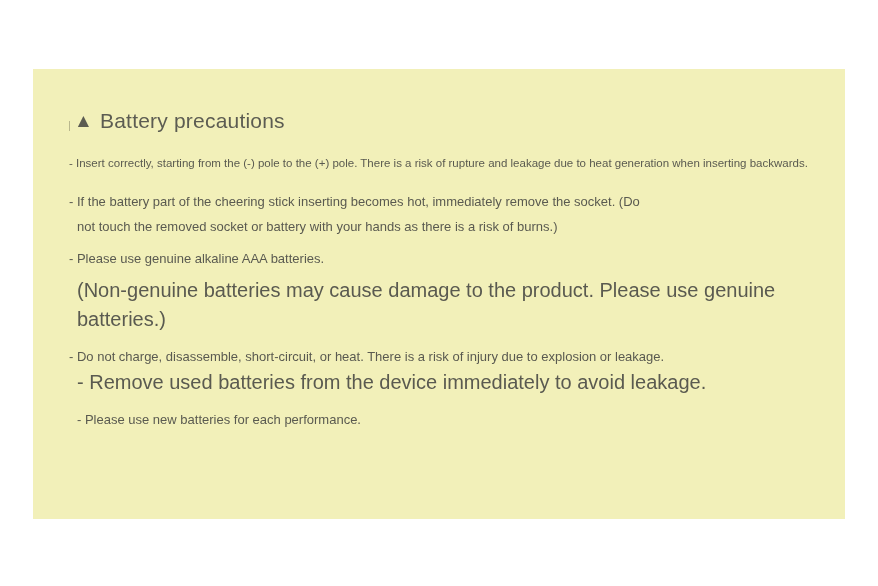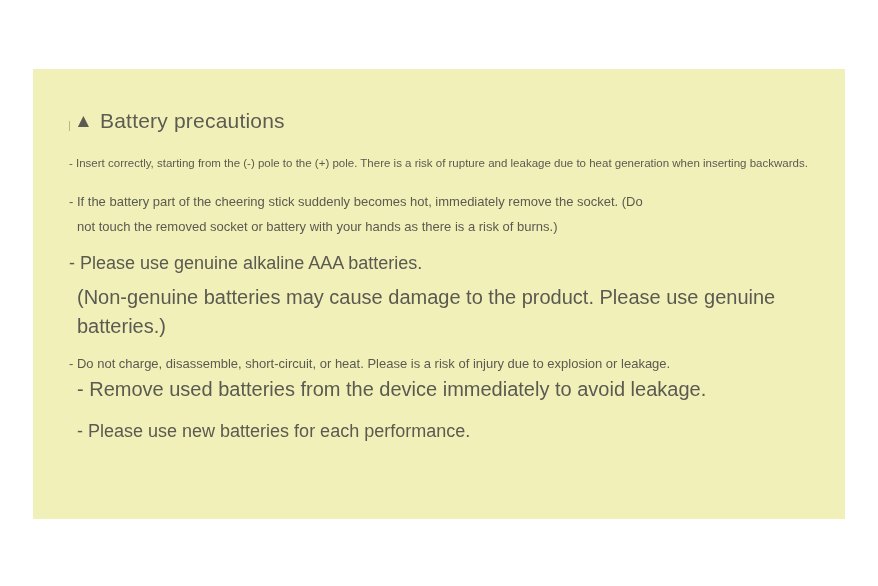--- a/index.html
+++ b/index.html
@@ -68,21 +68,21 @@
   .line.small {
     font-size: 11.5px;
   }
   .line.medium {
     font-size: 13px;
   }
   .line.large {
     font-size: 20px;
   }
   .line.xlarge {
-    font-size: 18px;
+    font-size: 13px;
   }
   .line.indent {
     padding-left: 8px;
   }
   #lines {
     margin-top: 14px;
   }
   #lines > .line {
     margin-bottom: 0;
   }
@@ -95,24 +95,24 @@
     <div id="notice-inner">
 
       <h1 id="notice-heading">
         <span class="lead-tick"></span>
         <span class="warn-glyph">▲</span>
         <span>Battery precautions</span>
       </h1>
 
       <div id="lines">
           <div class="line small" style="margin-top: 16px;">- Insert correctly, starting from the (-) pole to the (+) pole. There is a risk of rupture and leakage due to heat generation when inserting backwards.</div>
-          <div class="line medium" style="margin-top: 21px;">- If the battery part of the cheering stick suddenly becomes hot, immediately remove the socket. (Do</div>
+          <div class="line medium" style="margin-top: 21px;">- If the battery part of the cheering stick inserting becomes hot, immediately remove the socket. (Do</div>
           <div class="line medium indent" style="margin-top: 6px;">not touch the removed socket or battery with your hands as there is a risk of burns.)</div>
           <div class="line xlarge" style="margin-top: 14px;">- Please use genuine alkaline AAA batteries.</div>
           <div class="line large indent" style="margin-top: 7px;">(Non-genuine batteries may cause damage to the product. Please use genuine batteries.)</div>
-          <div class="line medium" style="margin-top: 14px;">- Do not charge, disassemble, short-circuit, or heat. Please is a risk of injury due to explosion or leakage.</div>
+          <div class="line medium" style="margin-top: 14px;">- Do not charge, disassemble, short-circuit, or heat. There is a risk of injury due to explosion or leakage.</div>
           <div class="line large indent" style="margin-top: 1px;">- Remove used batteries from the device immediately to avoid leakage.</div>
           <div class="line xlarge indent" style="margin-top: 14px;">- Please use new batteries for each performance.</div>
         </div>
 
     </div>
   </section>
 </div>
 
 </body></html>

